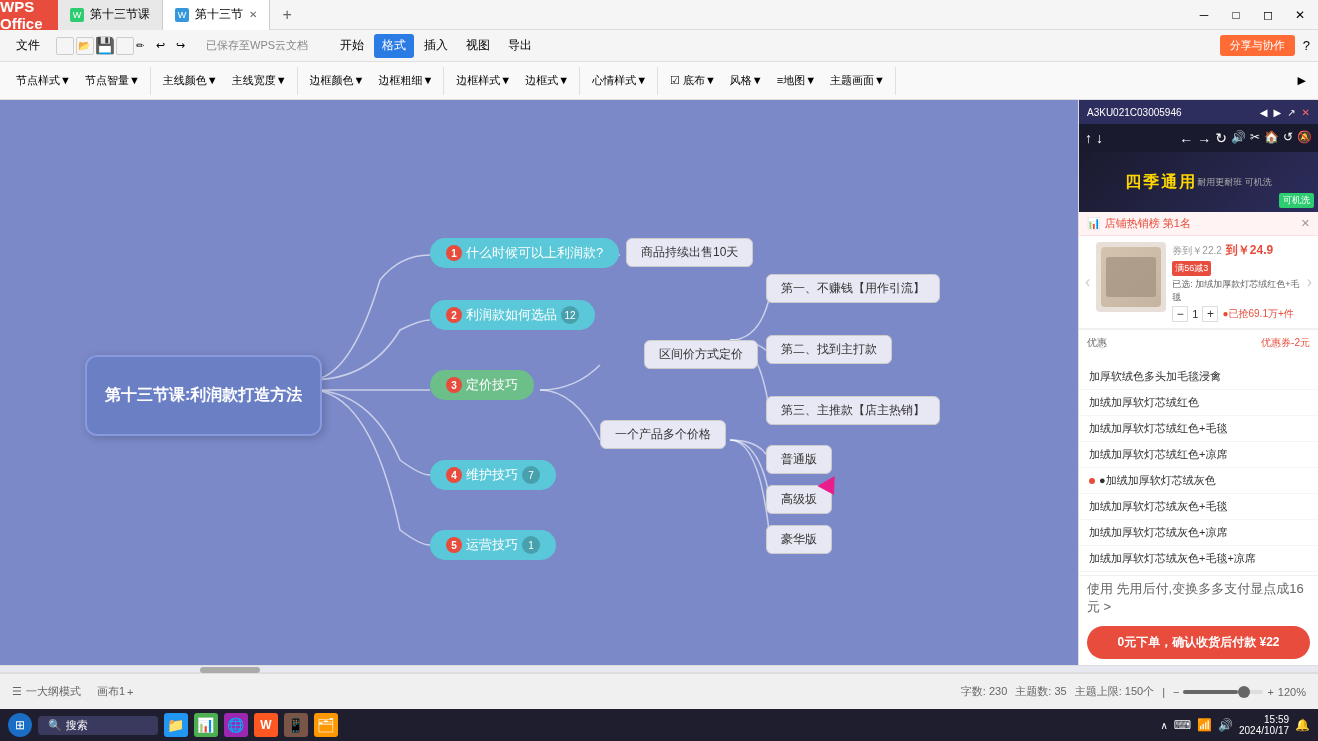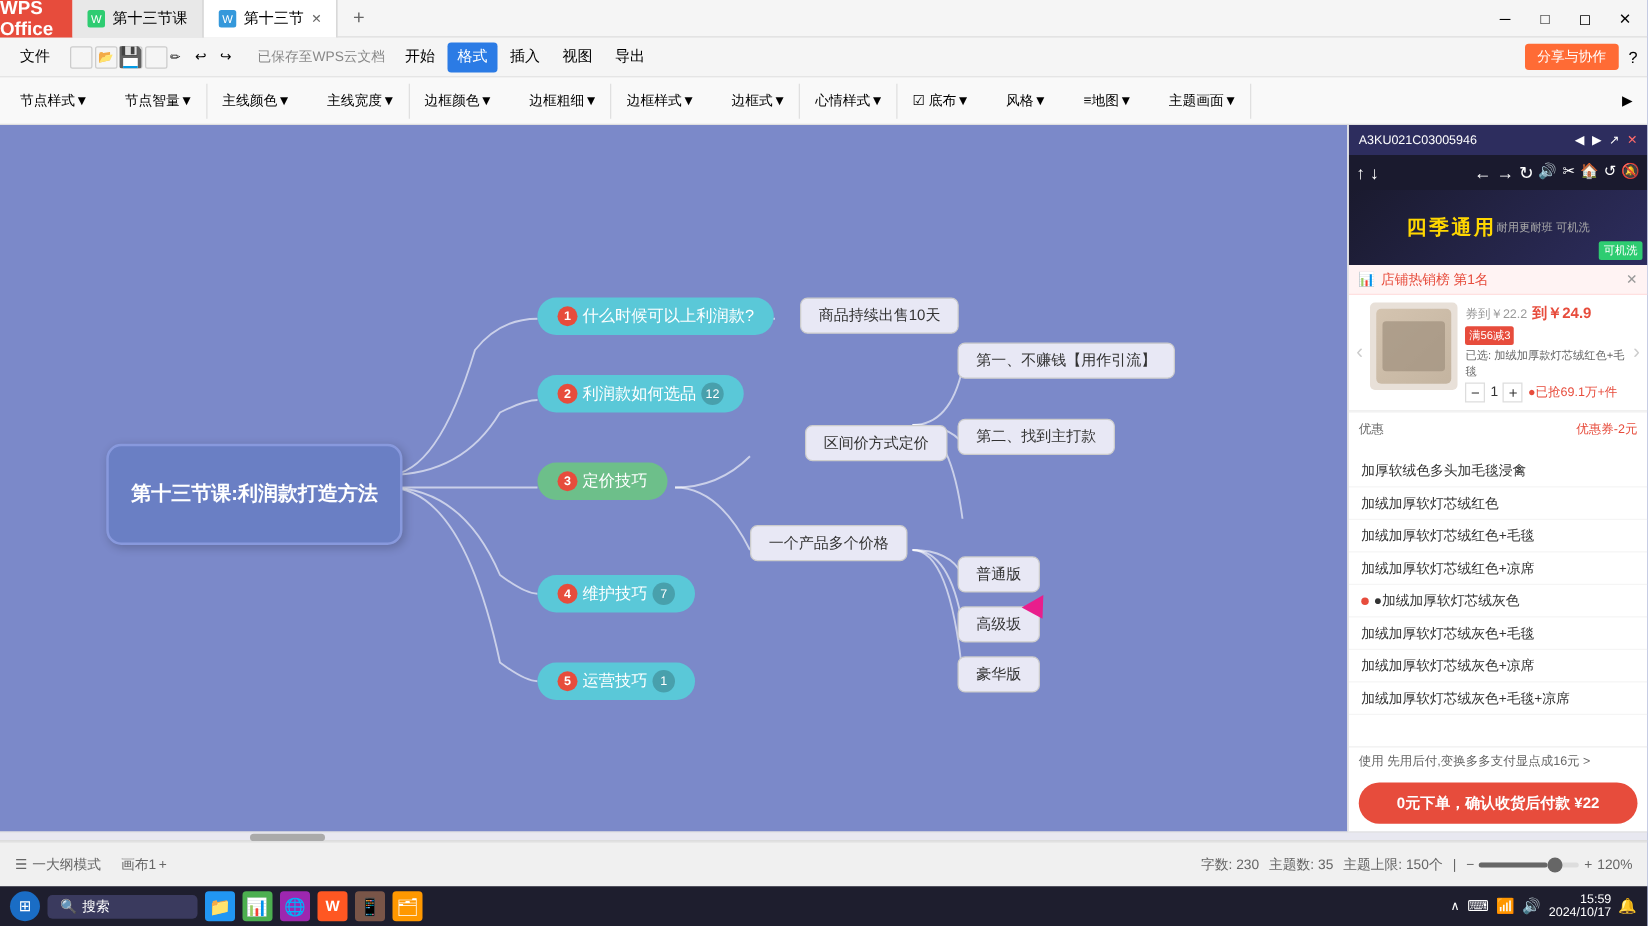--- a/index.html
+++ b/index.html
@@ -136,21 +136,21 @@
       border-bottom: 1px solid #e0e0e0;
       display: flex;
       align-items: center;
       padding: 0 6px;
       gap: 2px;
       overflow: hidden;
     }
     .toolbar-group {
       display: flex;
       align-items: flex-start;
-      gap: 17px;
+      gap: 2px;
       padding: 0 4px;
       border-right: 1px solid #e0e0e0;
     }
     .toolbar-btn {
       height: 28px;
       padding: 0 6px;
       display: flex;
       align-items: center;
       gap: 3px;
       font-size: 11px;
@@ -461,21 +461,21 @@
   <div style="display:flex;gap:2px;align-items:center;margin-left:4px;">
     <div style="width:18px;height:18px;border:1px solid #ccc;border-radius:2px;display:flex;align-items:center;justify-content:center;cursor:pointer;"></div>
     <div style="width:18px;height:18px;border:1px solid #ccc;border-radius:2px;display:flex;align-items:center;justify-content:center;cursor:pointer;font-size:10px;">📂</div>
     <div style="width:18px;height:18px;border:1px solid #ccc;border-radius:2px;display:flex;align-items:center;justify-content:center;cursor:pointer;">💾</div>
     <div style="width:18px;height:18px;border:1px solid #ccc;border-radius:2px;cursor:pointer;"></div>
     <div style="width:18px;height:18px;cursor:pointer;font-size:10px;display:flex;align-items:center;">✏</div>
     <div style="width:18px;height:18px;cursor:pointer;font-size:11px;display:flex;align-items:center;">↩</div>
     <div style="width:18px;height:18px;cursor:pointer;font-size:11px;display:flex;align-items:center;">↪</div>
   </div>
   <span class="save-text">已保存至WPS云文档</span>
-  <div style="margin-left:4px;display:flex;gap:2px;justify-content:space-between;">
+  <div style="margin-left:20px;display:flex;gap:2px;justify-content:space-between;">
     <div class="menu-item">
         <span>开始</span>
       </div>
     <div class="menu-item active">
         <span>格式</span>
       </div>
     <div class="menu-item">
         <span>插入</span>
       </div>
     <div class="menu-item">
@@ -584,21 +584,21 @@
       <div class="root-node">第十三节课:利润款打造方法</div>
     </div>
 
     <div style="position:absolute;left:430px;top:138px;">
       <div class="node-oval node-cyan">
         <span style="background:#e74c3c;color:white;border-radius:50%;width:16px;height:16px;display:inline-flex;align-items:center;justify-content:center;font-size:10px;font-weight:bold;">1</span>
         <span>什么时候可以上利润款?</span>
       </div>
     </div>
 
-    <div style="position:absolute;left:640px;top:138px;">
+    <div style="position:absolute;left:626px;top:138px;">
       <div class="node-rect">商品持续出售10天</div>
     </div>
 
     <div style="position:absolute;left:430px;top:200px;">
       <div class="node-oval node-cyan">
         <span style="background:#e74c3c;color:white;border-radius:50%;width:16px;height:16px;display:inline-flex;align-items:center;justify-content:center;font-size:10px;font-weight:bold;">2</span>
         <span>利润款如何选品</span>
         <span class="num-badge" style="background:rgba(0,0,0,0.2);color:white;border-radius:50%;width:18px;height:18px;font-size:10px;display:inline-flex;align-items:center;justify-content:center;">12</span>
       </div>
     </div>
@@ -612,20 +612,23 @@
 
     <div style="position:absolute;left:600px;top:240px;padding-left:44px;">
       <div class="node-rect">区间价方式定价</div>
     </div>
 
     <div style="position:absolute;left:766px;top:174px;">
       <div class="node-rect">第一、不赚钱【用作引流】</div>
     </div>
     <div style="position:absolute;left:766px;top:235px;">
       <div class="node-rect">第二、找到主打款</div>
+    </div>
+    <div style="position:absolute;left:766px;top:296px;">
+      <div class="node-rect">第三、主推款【店主热销】</div>
     </div>
 
     <div style="position:absolute;left:600px;top:320px;">
       <div class="node-rect">一个产品多个价格</div>
     </div>
 
     <div style="position:absolute;left:766px;top:345px;">
       <div class="node-rect">普通版</div>
     </div>
     <div style="position:absolute;left:766px;top:385px;">
@@ -755,21 +758,21 @@
         <span>加绒加厚软灯芯绒灰色+毛毯</span>
       </div>
       <div class="option-item">
         <span>加绒加厚软灯芯绒灰色+凉席</span>
       </div>
       <div class="option-item">
         <span>加绒加厚软灯芯绒灰色+毛毯+凉席</span>
       </div>
     </div>
 
-    <div style="padding:4px 8px;font-size:10px;color:#666;border-top:1px solid #f0f0f0;">
+    <div style="padding:4px 8px;font-size:13px;color:#666;border-top:1px solid #f0f0f0;">
       <span>使用 先用后付,变换多多支付显点成16元 &gt;</span>
     </div>
 
     <div style="padding:6px 8px;">
       <button class="buy-btn">0元下单，确认收货后付款 ¥22</button>
     </div>
   </div>
 </div>
 
 <div class="scroll-area">

